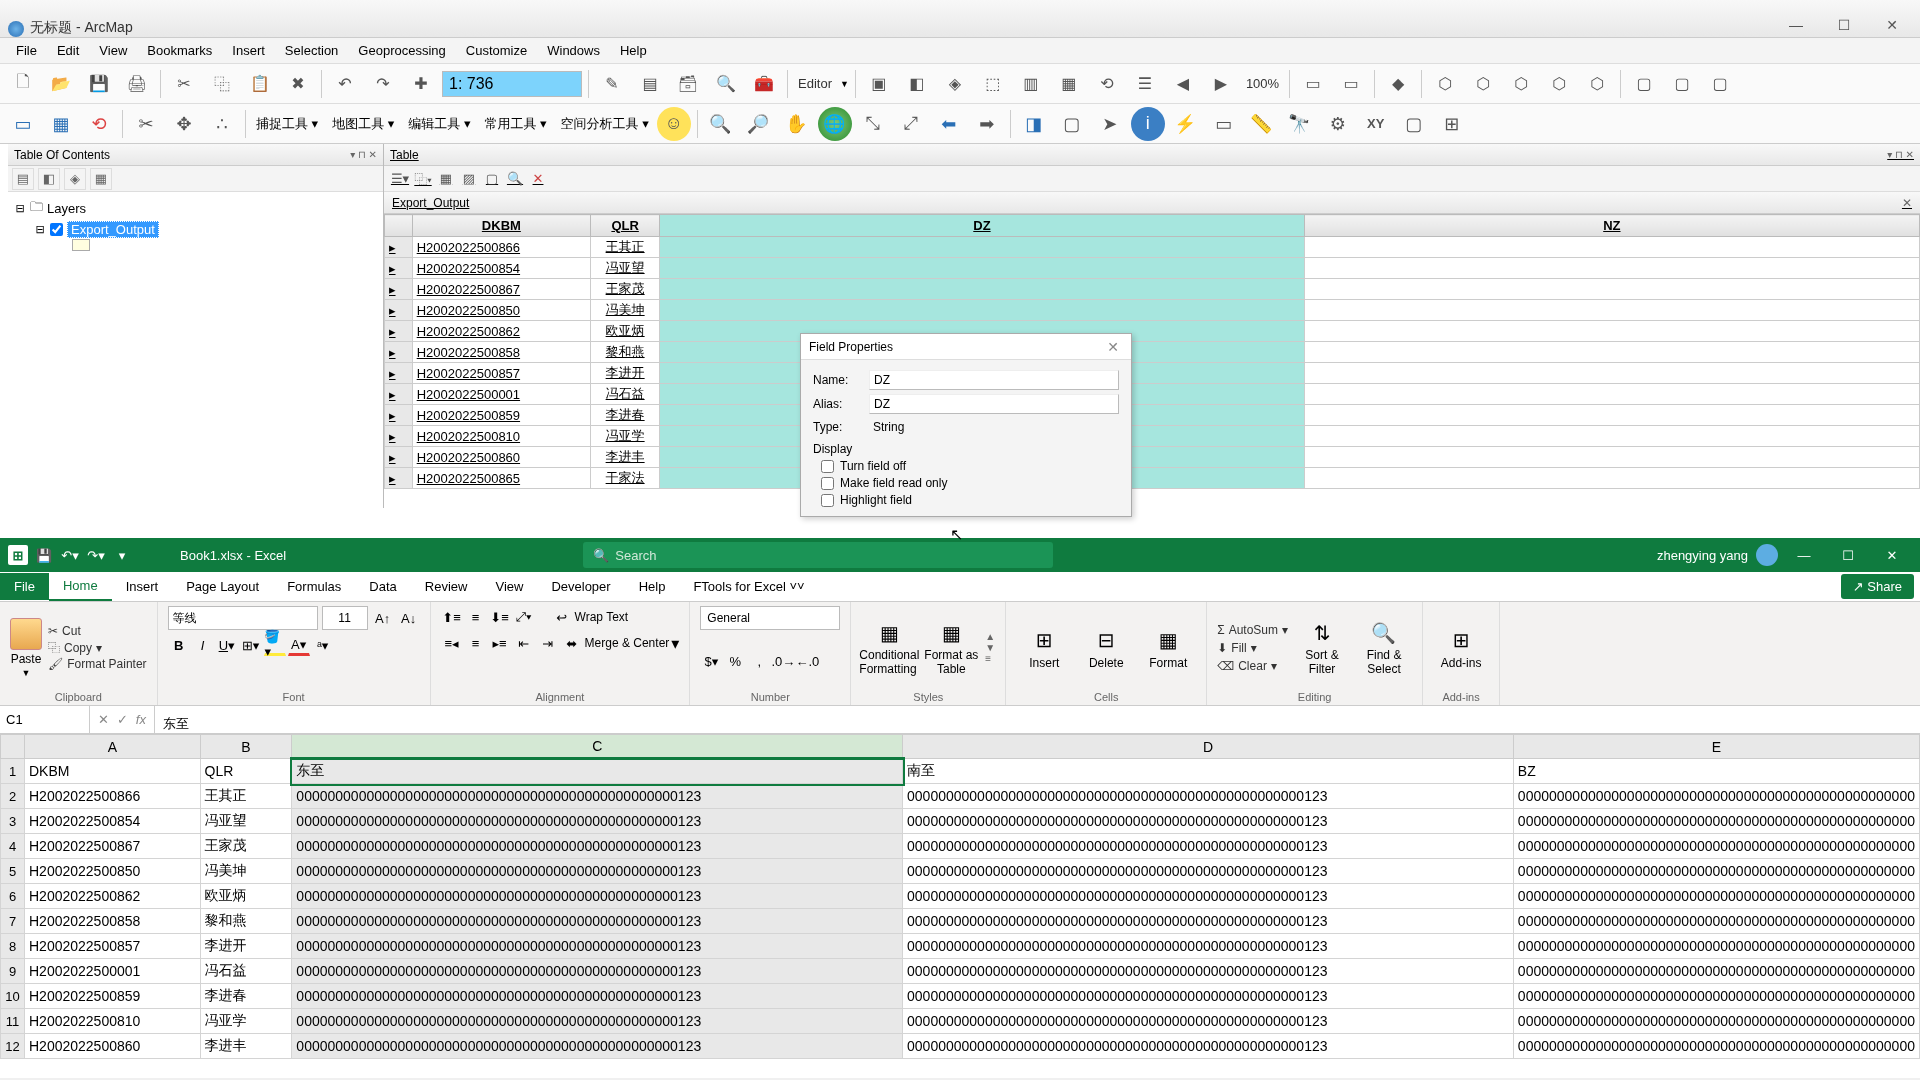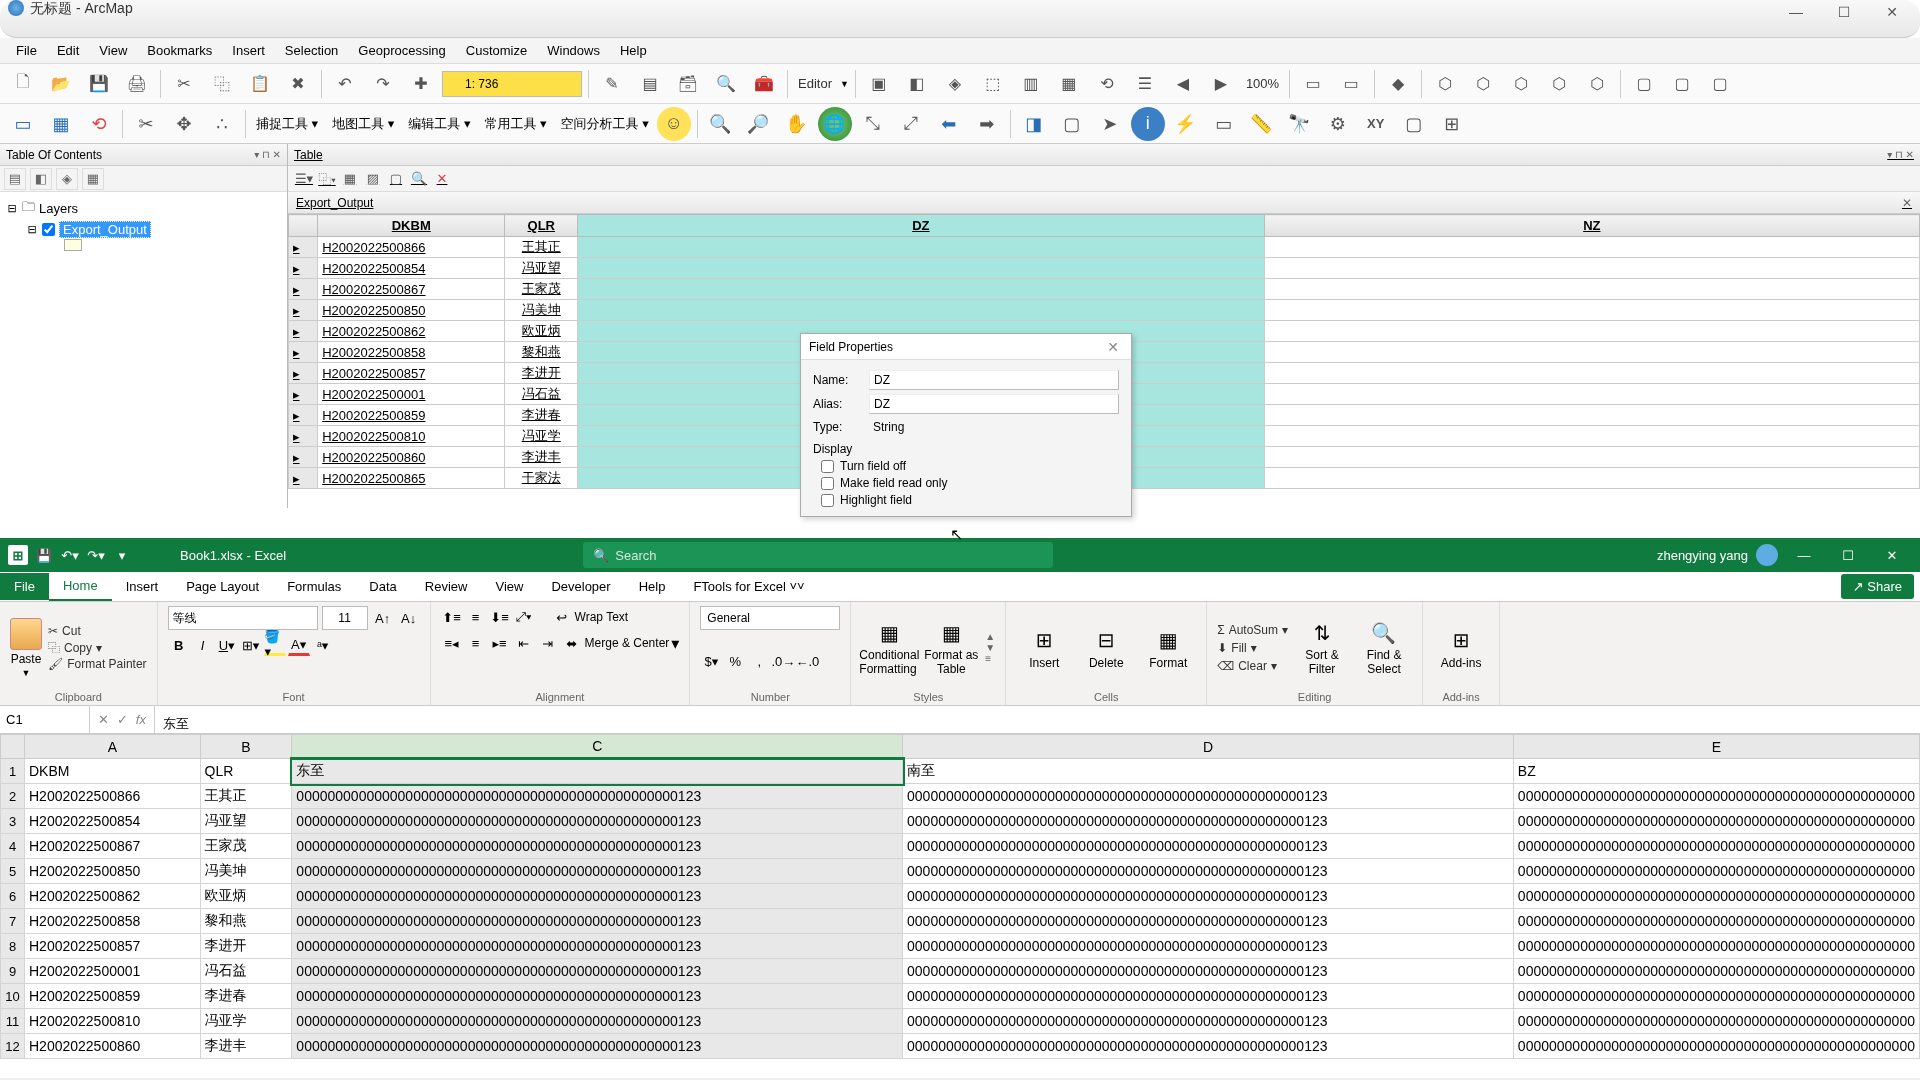--- a/index.html
+++ b/index.html
@@ -1,38 +1,38 @@
 <!DOCTYPE html>
 <html><head>
 <meta charset="utf-8">
 <style>
 * { box-sizing: border-box; margin: 0; padding: 0; font-family: "Microsoft YaHei", "Segoe UI", sans-serif; }
 body { width: 1920px; height: 1080px; background: #f0f0f0; overflow: hidden; position: relative; }
 
 
 .arcmap { width: 1920px; height: 538px; background: #fff; }
-.arc-title { height: 38px; background: linear-gradient(#f8f8f8,#e8e8e8); display: flex; align-items: flex-start; padding: 0 8px; font-size: 14px; color: #333; border-bottom: 1px solid #ccc; border-radius: 16px; }
+.arc-title { height: 38px; background: linear-gradient(#f8f8f8,#e8e8e8); display: flex; align-items: flex-end; padding: 0 8px; font-size: 14px; color: #333; border-bottom: 1px solid #ccc; }
 .arc-title .ico { width: 16px; height: 16px; background: radial-gradient(circle,#6db3e8,#2a6fb5); border-radius: 50%; margin-right: 6px; }
 .arc-title .wbtns { margin-left: auto; display: flex; gap: 8px; }
 .arc-title .wbtns span { width: 40px; height: 24px; display: flex; align-items: center; justify-content: center; font-size: 14px; color: #555; }
 .arc-menu { height: 26px; background: #f4f4f4; display: flex; align-items: center; padding: 0 6px; font-size: 13px; border-bottom: 1px solid #ddd; }
 .arc-menu span { padding: 3px 10px; cursor: default; }
 
 .arc-tb { height: 40px; background: #fafafa; display: flex; align-items: center; padding: 0 6px; gap: 4px; border-bottom: 1px solid #ddd; }
 .tb-btn { width: 34px; height: 34px; border: 1px solid transparent; background: #fafafa; display: flex; align-items: center; justify-content: center; font-size: 16px; color: #555; border-radius: 2px; }
 .tb-sep { width: 1px; height: 28px; background: #ccc; margin: 0 2px; }
-.scale-box { width: 140px; height: 26px; border: 1px solid #bbb; background: #fde047; font-size: 12px; padding: 2px 22px; display: flex; align-items: center; }
+.scale-box { width: 140px; height: 26px; border: 1px solid #bbb; background: #7dd3fc; font-size: 16px; padding: 2px 6px; display: flex; align-items: center; }
 .combo { font-size: 13px; padding: 2px 4px; color: #333; }
 .arc-tb2 { height: 40px; background: #fafafa; display: flex; align-items: center; padding: 0 6px; gap: 4px; border-bottom: 1px solid #ccc; }
 .bigbtn { width: 34px; height: 34px; display: flex; align-items:center; justify-content:center; font-size: 18px; color: #555; }
 .bigbtn.blue { color: #2a6fb5; }
 .bigbtn.globe { background: radial-gradient(circle,#7ec97e,#2a8a2a); border-radius: 50%; color:#fff; }
 
 .arc-body { display: flex; height: 364px; }
-.toc { width: 288px; border-right: 1px solid #bbb; display:flex; flex-direction:column; }
+.toc { width: 384px; border-right: 1px solid #bbb; display:flex; flex-direction:column;padding-left:8px; }
 .toc-hdr { height: 22px; background: linear-gradient(#f8f8f8,#e8e8e8); border-bottom: 1px solid #ccc; font-size: 12px; padding: 3px 6px; display:flex; align-items:center; }
 .toc-hdr .pin { margin-left:auto; font-size:10px; color:#666; }
 .toc-ico { height: 26px; background: #f4f4f4; display:flex; align-items:center; gap:4px; padding:0 4px; border-bottom:1px solid #ddd; }
 .toc-ico span { width:22px; height:22px; display:flex; align-items:center; justify-content:center; font-size:13px; color:#666; border:1px solid #ddd; }
 .toc-tree { flex:1; padding: 4px 6px; font-size: 13px; background:#fff; }
 .tree-row { display:flex; align-items:center; gap:4px; padding:1px 0; }
 .tree-row .exp { width:12px; text-align:center; font-size:11px; }
 .tree-row.sel span.lbl { background:#3399ff; color:#fff; border:1px dotted #fff; padding:0 3px; }
 .swatch { width:18px; height:12px; background:#fffee0; border:1px solid #aaa; margin-left:58px; }
 

